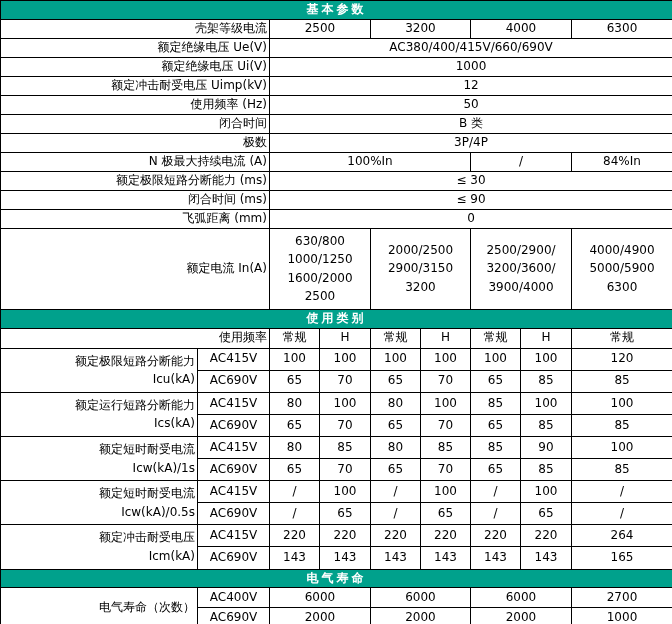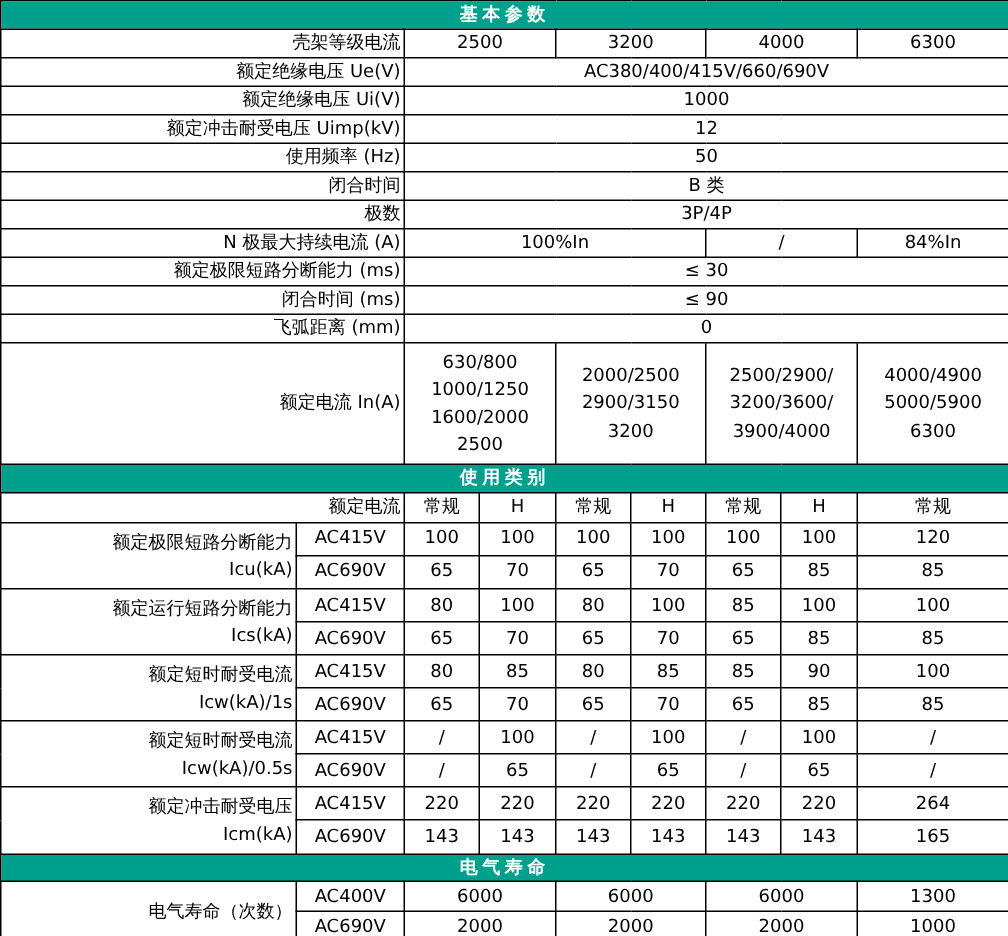--- a/index.html
+++ b/index.html
@@ -124,21 +124,21 @@
     <td class="ml">4000/4900
 5000/5900
 6300</td>
   </tr>
 
   <tr>
           <td class="sec" colspan="9">使用类别</td>
         </tr>
 
   <tr class="rk">
-    <td class="lbl" colspan="2">额定电流</td>
+    <td class="lbl" colspan="2">使用频率</td>
     <td>常规</td>
     <td>H</td>
     <td>常规</td>
     <td>H</td>
     <td>常规</td>
     <td>H</td>
     <td>常规</td>
   </tr>
 
   <tr class="rk">
@@ -259,21 +259,21 @@
   <tr>
           <td class="sec" colspan="9">电气寿命</td>
         </tr>
 
   <tr class="rk">
     <td class="lbl" rowspan="2">电气寿命（次数）</td>
     <td>AC400V</td>
     <td colspan="2">6000</td>
     <td colspan="2">6000</td>
     <td colspan="2">6000</td>
-    <td>1300</td>
+    <td>2700</td>
   </tr>
   <tr class="rk">
     <td>AC690V</td>
     <td colspan="2">2000</td>
     <td colspan="2">2000</td>
     <td colspan="2">2000</td>
     <td>1000</td>
   </tr>
 
 </tbody>

